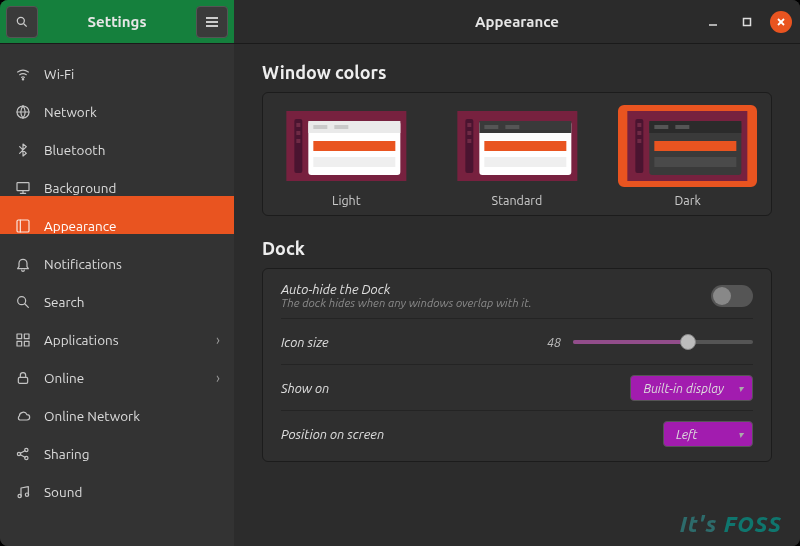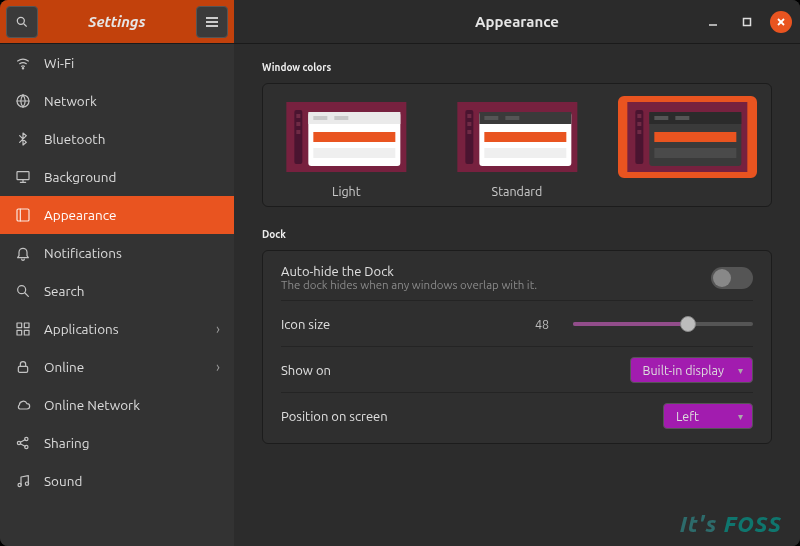--- a/index.html
+++ b/index.html
@@ -1,50 +1,50 @@
 <!DOCTYPE html>
 <html><head>
 <meta charset="utf-8">
 <style>
   * { box-sizing: border-box; margin: 0; padding: 0; font-family: Ubuntu, "Segoe UI", sans-serif; }
   body { background: #000; width: 800px; height: 546px; overflow: hidden; position: relative; }
   .window { width: 800px; height: 546px; background: #2c2c2c; display: flex; flex-direction: column; border-radius: 8px; overflow: hidden; }
   .titlebar { height: 44px; background: #2b2b2b; display: flex; align-items: center; position: relative; border-bottom: 1px solid #1a1a1a; }
-  .titlebar-left { width: 234px; display: flex; align-items: center; height: 100%; background: #c2410c; font-style: italic; }
+  .titlebar-left { width: 234px; display: flex; align-items: center; height: 100%; background: #15803d; }
   .search-btn { width: 32px; height: 32px; margin-left: 6px; background: #3a3a3a; border: 1px solid #555; border-radius: 4px; display: flex; align-items: center; justify-content: center; color: #ccc; }
   .titlebar-left .title { flex: 1; text-align: center; color: #e6e6e6; font-weight: bold; font-size: 15px; }
   .hamburger-btn { width: 32px; height: 32px; margin-right: 6px; background: #3a3a3a; border: 1px solid #555; border-radius: 4px; display: flex; align-items: center; justify-content: center; color: #ccc; }
   .titlebar-right { flex: 1; display: flex; align-items: center; position: relative; height: 100%; }
   .titlebar-right .title { position: absolute; left: 50%; transform: translateX(-50%); color: #e6e6e6; font-weight: bold; font-size: 15px; }
   .win-controls { position: absolute; right: 8px; display: flex; gap: 12px; align-items: center; }
   .win-btn { width: 22px; height: 22px; border-radius: 50%; display: flex; align-items: center; justify-content: center; color: #ddd; font-size: 11px; }
   .win-btn.close { background: #e95420; color: #fff; }
   .body { flex: 1; display: flex; overflow: hidden; }
   .sidebar { width: 234px; background: #333333; overflow-y: auto; }
-  .sb-item { height: 38px; display: flex; align-items: center; padding: 0 14px; color: #ddd; font-size: 13.5px; gap: 12px; cursor: pointer; }
+  .sb-item { height: 38px; display: flex; align-items: flex-end; padding: 0 14px; color: #ddd; font-size: 13.5px; gap: 12px; cursor: pointer; }
   .sb-item.active { background: #e95420; color: #fff; }
   .sb-item .ico { width: 18px; display: flex; align-items: center; justify-content: center; opacity: .85; }
   .sb-item .chev { margin-left: auto; color: #999; font-size: 14px; }
   .content { flex: 1; background: #2c2c2c; padding: 18px 28px; color: #ddd; overflow-y: auto; }
-  .section-title { font-weight: bold; font-size: 10px; color: #eee; margin-bottom: 10px; }
+  .section-title { font-weight: bold; font-size: 18px; color: #eee; margin-bottom: 10px; }
   .colors-box { border: 1px solid #1c1c1c; border-radius: 6px; background: #2f2f2f; padding: 12px 14px 8px; display: flex; gap: 32px; margin-bottom: 22px; }
   .theme-opt { flex: 1; text-align: center; }
   .theme-opt .thumb-wrap { border: 3px solid transparent; border-radius: 6px; padding: 3px; }
   .theme-opt.selected .thumb-wrap { border-color: #e95420; background: #e95420; }
   .theme-opt .thumb { width: 100%; height: 70px; border-radius: 3px; position: relative; overflow: hidden; }
   .theme-opt .lbl { margin-top: 6px; font-size: 12.5px; color: #ccc; }
-  .dock-box { border: 1px solid #1c1c1c; border-radius: 6px; background: #2f2f2f; padding: 4px 18px; }
+  .dock-box { border: 1px solid #1c1c1c; border-radius: 6px; background: #2f2f2f; padding: 4px 18px; font-style: italic; }
   .row { display: flex; align-items: center; min-height: 46px; border-bottom: 1px solid #242424; }
   .row:last-child { border-bottom: none; }
   .row .lbl { font-size: 13px; color: #e0e0e0; }
   .row .sub { font-size: 11.5px; color: #8a8a8a; margin-top: 0; }
   .row .ctrl { margin-left: auto; display: flex; align-items: center; gap: 10px; }
   .toggle { width: 42px; height: 22px; background: #555; border-radius: 11px; position: relative; }
   .toggle::after { content: ""; position: absolute; width: 18px; height: 18px; background: #888; border-radius: 50%; top: 2px; left: 2px; }
-  .slider-val { color: #bbb; font-size: 12.5px; margin-right: 14px; }
+  .slider-val { color: #bbb; font-size: 12.5px; margin-right: 2px; }
   .slider { width: 180px; height: 4px; background: #555; border-radius: 2px; position: relative; }
   .slider-fill { position: absolute; left: 0; top: 0; height: 100%; width: 64%; background: #924d8b; border-radius: 2px; }
   .slider-knob { position: absolute; left: 64%; top: 50%; transform: translate(-50%,-50%); width: 16px; height: 16px; background: #bcbcbc; border-radius: 50%; border: 1px solid #888; }
   .select { background: #a21caf; border: 1px solid #555; border-radius: 4px; padding: 5px 28px 5px 12px; color: #ddd; font-size: 12.5px; position: relative; min-width: 120px; text-align: left; }
   .select::after { content: "▾"; position: absolute; right: 9px; top: 50%; transform: translateY(-50%); color: #aaa; font-size: 10px; }
   .watermark { position: absolute; right: 18px; bottom: 10px; font-weight: 900; font-size: 22px; letter-spacing: 1px; font-style: italic; }
   .watermark .p1 { color: #2d6b6b; }
   .watermark .p2 { color: #0f766e; }
   svg { display: block; }
 </style>
@@ -269,20 +269,21 @@
                   <rect x="10" y="28" width="4" height="4" fill="#702a45"></rect>
                   <rect x="22" y="10" width="92" height="54" rx="3" fill="#3a3a3a"></rect>
                   <rect x="22" y="10" width="92" height="12" fill="#2b2b2b"></rect>
                   <rect x="27" y="14" width="14" height="4" fill="#555"></rect>
                   <rect x="48" y="14" width="14" height="4" fill="#555"></rect>
                   <rect x="27" y="30" width="82" height="10" fill="#e95420"></rect>
                   <rect x="27" y="46" width="82" height="10" fill="#4a4a4a"></rect>
                 </svg>
               </div>
             </div>
+            <div class="lbl">Dark</div>
           </div>
         </div>
 
       <div class="section-title">Dock</div>
       <div class="dock-box">
         <div class="row" style="padding:8px 0;">
           <div>
             <div class="lbl">Auto-hide the Dock</div>
             <div class="sub">The dock hides when any windows overlap with it.</div>
           </div>

